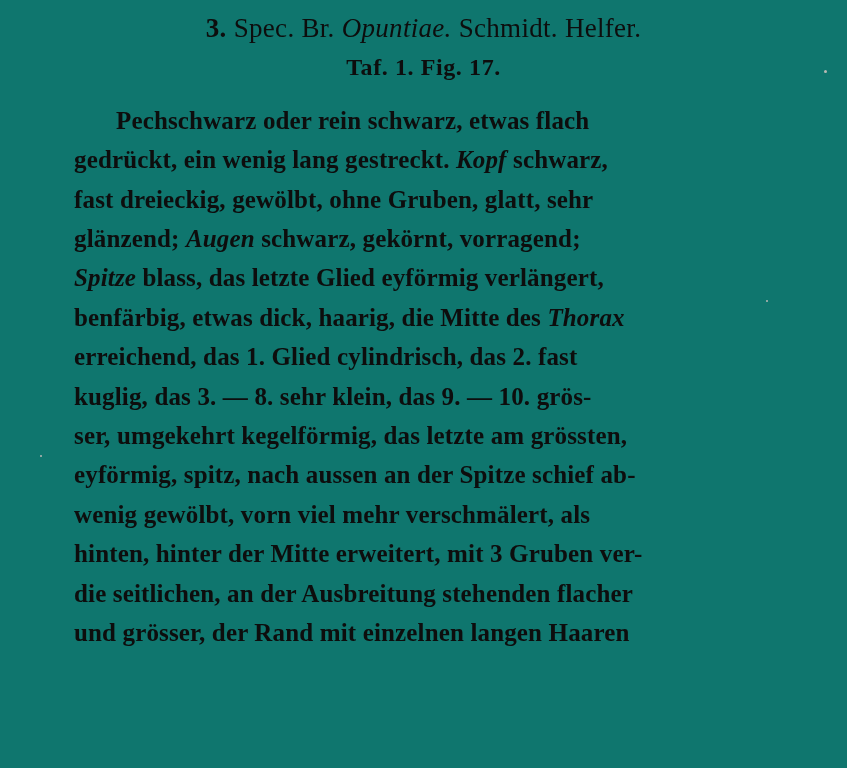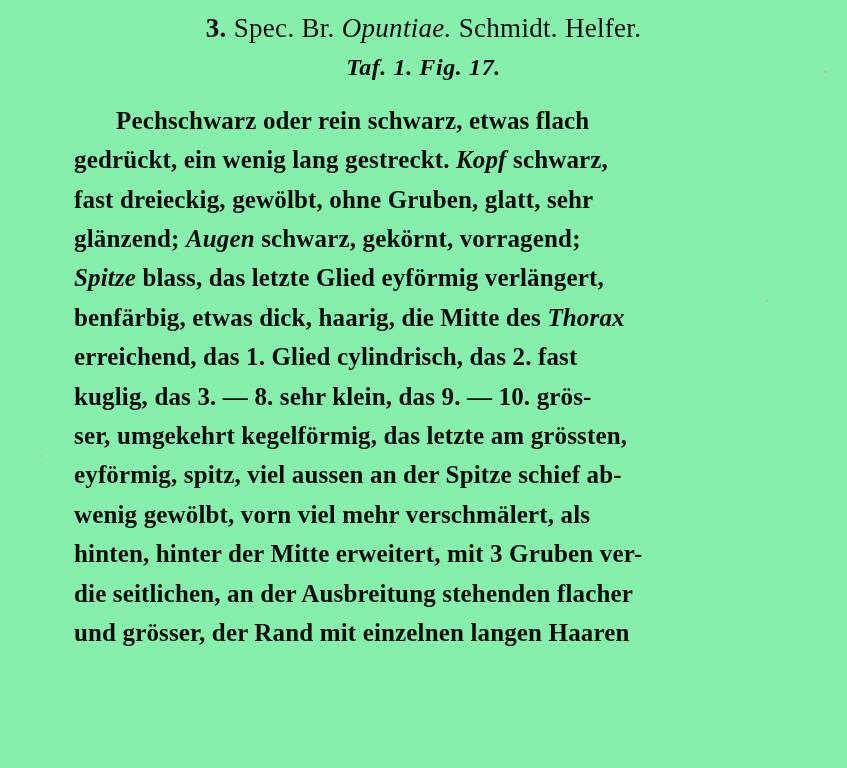--- a/index.html
+++ b/index.html
@@ -11,21 +11,21 @@
     width: 847px;
     height: 768px;
     overflow: hidden;
     font-family: "Liberation Serif", serif;
     color: #0d0d0d;
   }
   .page {
     position: relative;
     width: 847px;
     height: 768px;
-    background: #86efac;
+    background: #0f766e;
     padding: 0;
     box-sizing: border-box;
   }
   .heading-block {
     text-align: center;
     padding-top: 14px;
   }
   .heading-line-1 {
     font-size: 27px;
     letter-spacing: 0.3px;
@@ -33,21 +33,20 @@
     white-space: nowrap;
   }
   .heading-line-1 .num {
     font-weight: 700;
   }
   .heading-line-1 .ital {
     font-style: italic;
   }
   .heading-line-2 {
     font-size: 24px;
-    font-style: italic;
     font-weight: 700;
     margin-top: 10px;
     letter-spacing: 0.6px;
   }
   .body-block {
     margin-top: 20px;
     padding: 0 78px 0 74px;
   }
   .body-line {
     font-size: 25px;
@@ -92,21 +91,21 @@
   <div class="body-block">
     <div class="body-line indent">Pechschwarz oder rein schwarz, etwas flach</div>
     <div class="body-line">gedrückt, ein wenig lang gestreckt. <span class="ital">Kopf</span> schwarz,</div>
     <div class="body-line">fast dreieckig, gewölbt, ohne Gruben, glatt, sehr</div>
     <div class="body-line">glänzend; <span class="ital">Augen</span> schwarz, gekörnt, vorragend;</div>
     <div class="body-line"><span class="ital">Spitze</span> blass, das letzte Glied eyförmig verlängert,</div>
     <div class="body-line">benfärbig, etwas dick, haarig, die Mitte des <span class="ital">Thorax</span></div>
     <div class="body-line">erreichend, das 1. Glied cylindrisch, das 2. fast</div>
     <div class="body-line">kuglig, das 3. — 8. sehr klein, das 9. — 10. grös-</div>
     <div class="body-line">ser, umgekehrt kegelförmig, das letzte am grössten,</div>
-    <div class="body-line">eyförmig, spitz, viel aussen an der Spitze schief ab-</div>
+    <div class="body-line">eyförmig, spitz, nach aussen an der Spitze schief ab-</div>
     <div class="body-line">wenig gewölbt, vorn viel mehr verschmälert, als</div>
     <div class="body-line">hinten, hinter der Mitte erweitert, mit 3 Gruben ver-</div>
     <div class="body-line">die seitlichen, an der Ausbreitung stehenden flacher</div>
     <div class="body-line">und grösser, der Rand mit einzelnen langen Haaren</div>
 
   </div>
 
 </div>
 
 </body></html>

